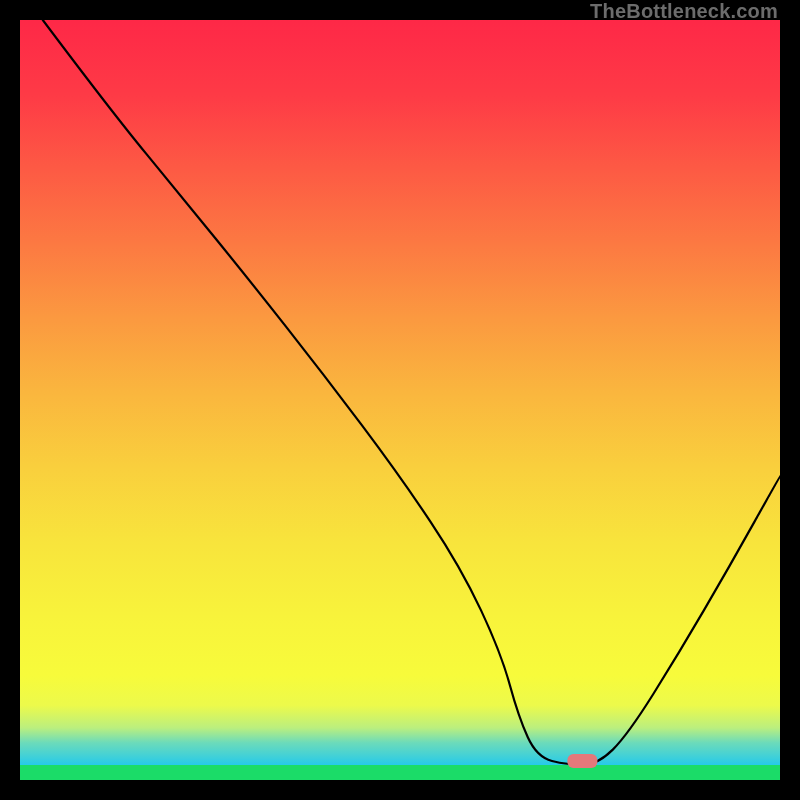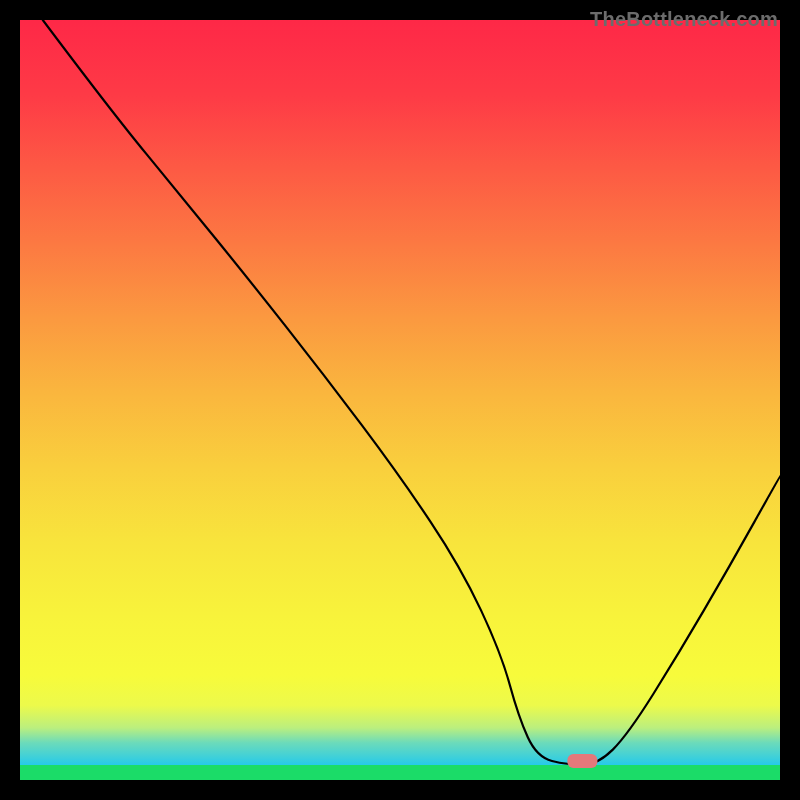--- a/index.html
+++ b/index.html
@@ -20,21 +20,21 @@
   }
   .plot {
     position: absolute;
     left: 0;
     top: 0;
     width: 760px;
     height: 760px;
   }
   .watermark {
     position: absolute;
-    top: 8px;
+    top: 0px;
     right: 22px;
     font-family: Arial, Helvetica, sans-serif;
     font-size: 20px;
     font-weight: 600;
     color: #6c6c6c;
     letter-spacing: 0.2px;
   }
 </style>
 </head>
 <body>

